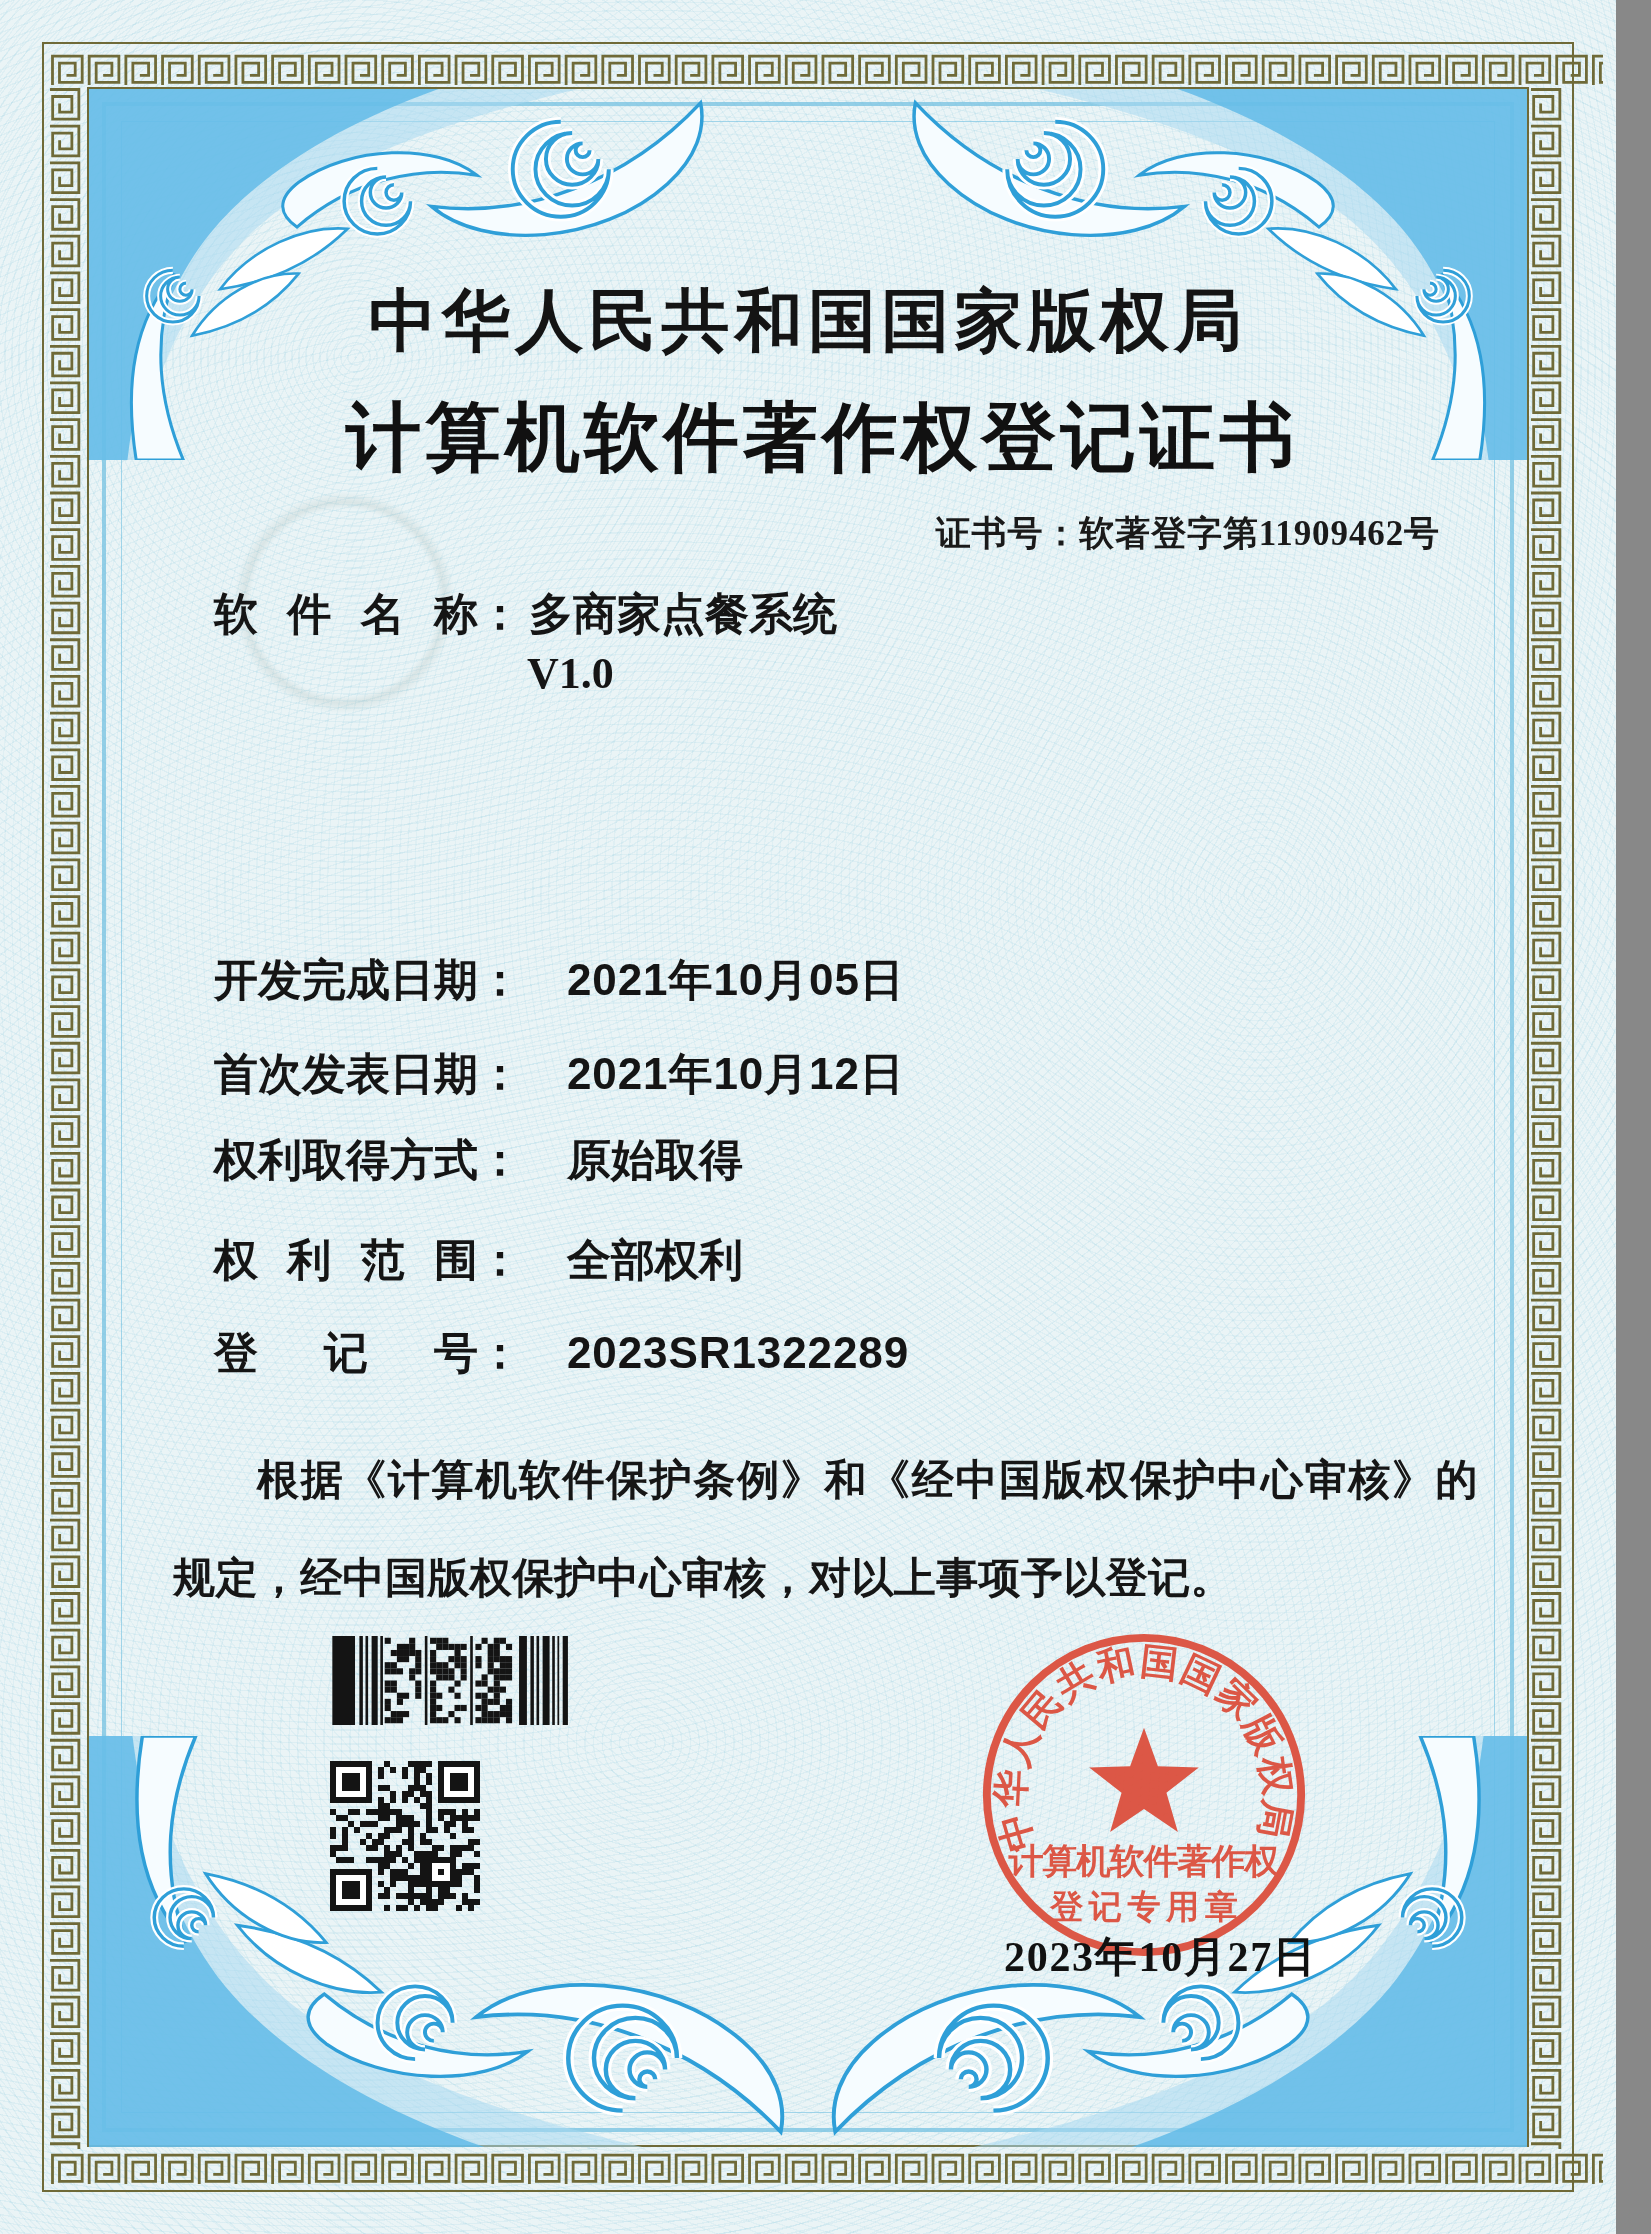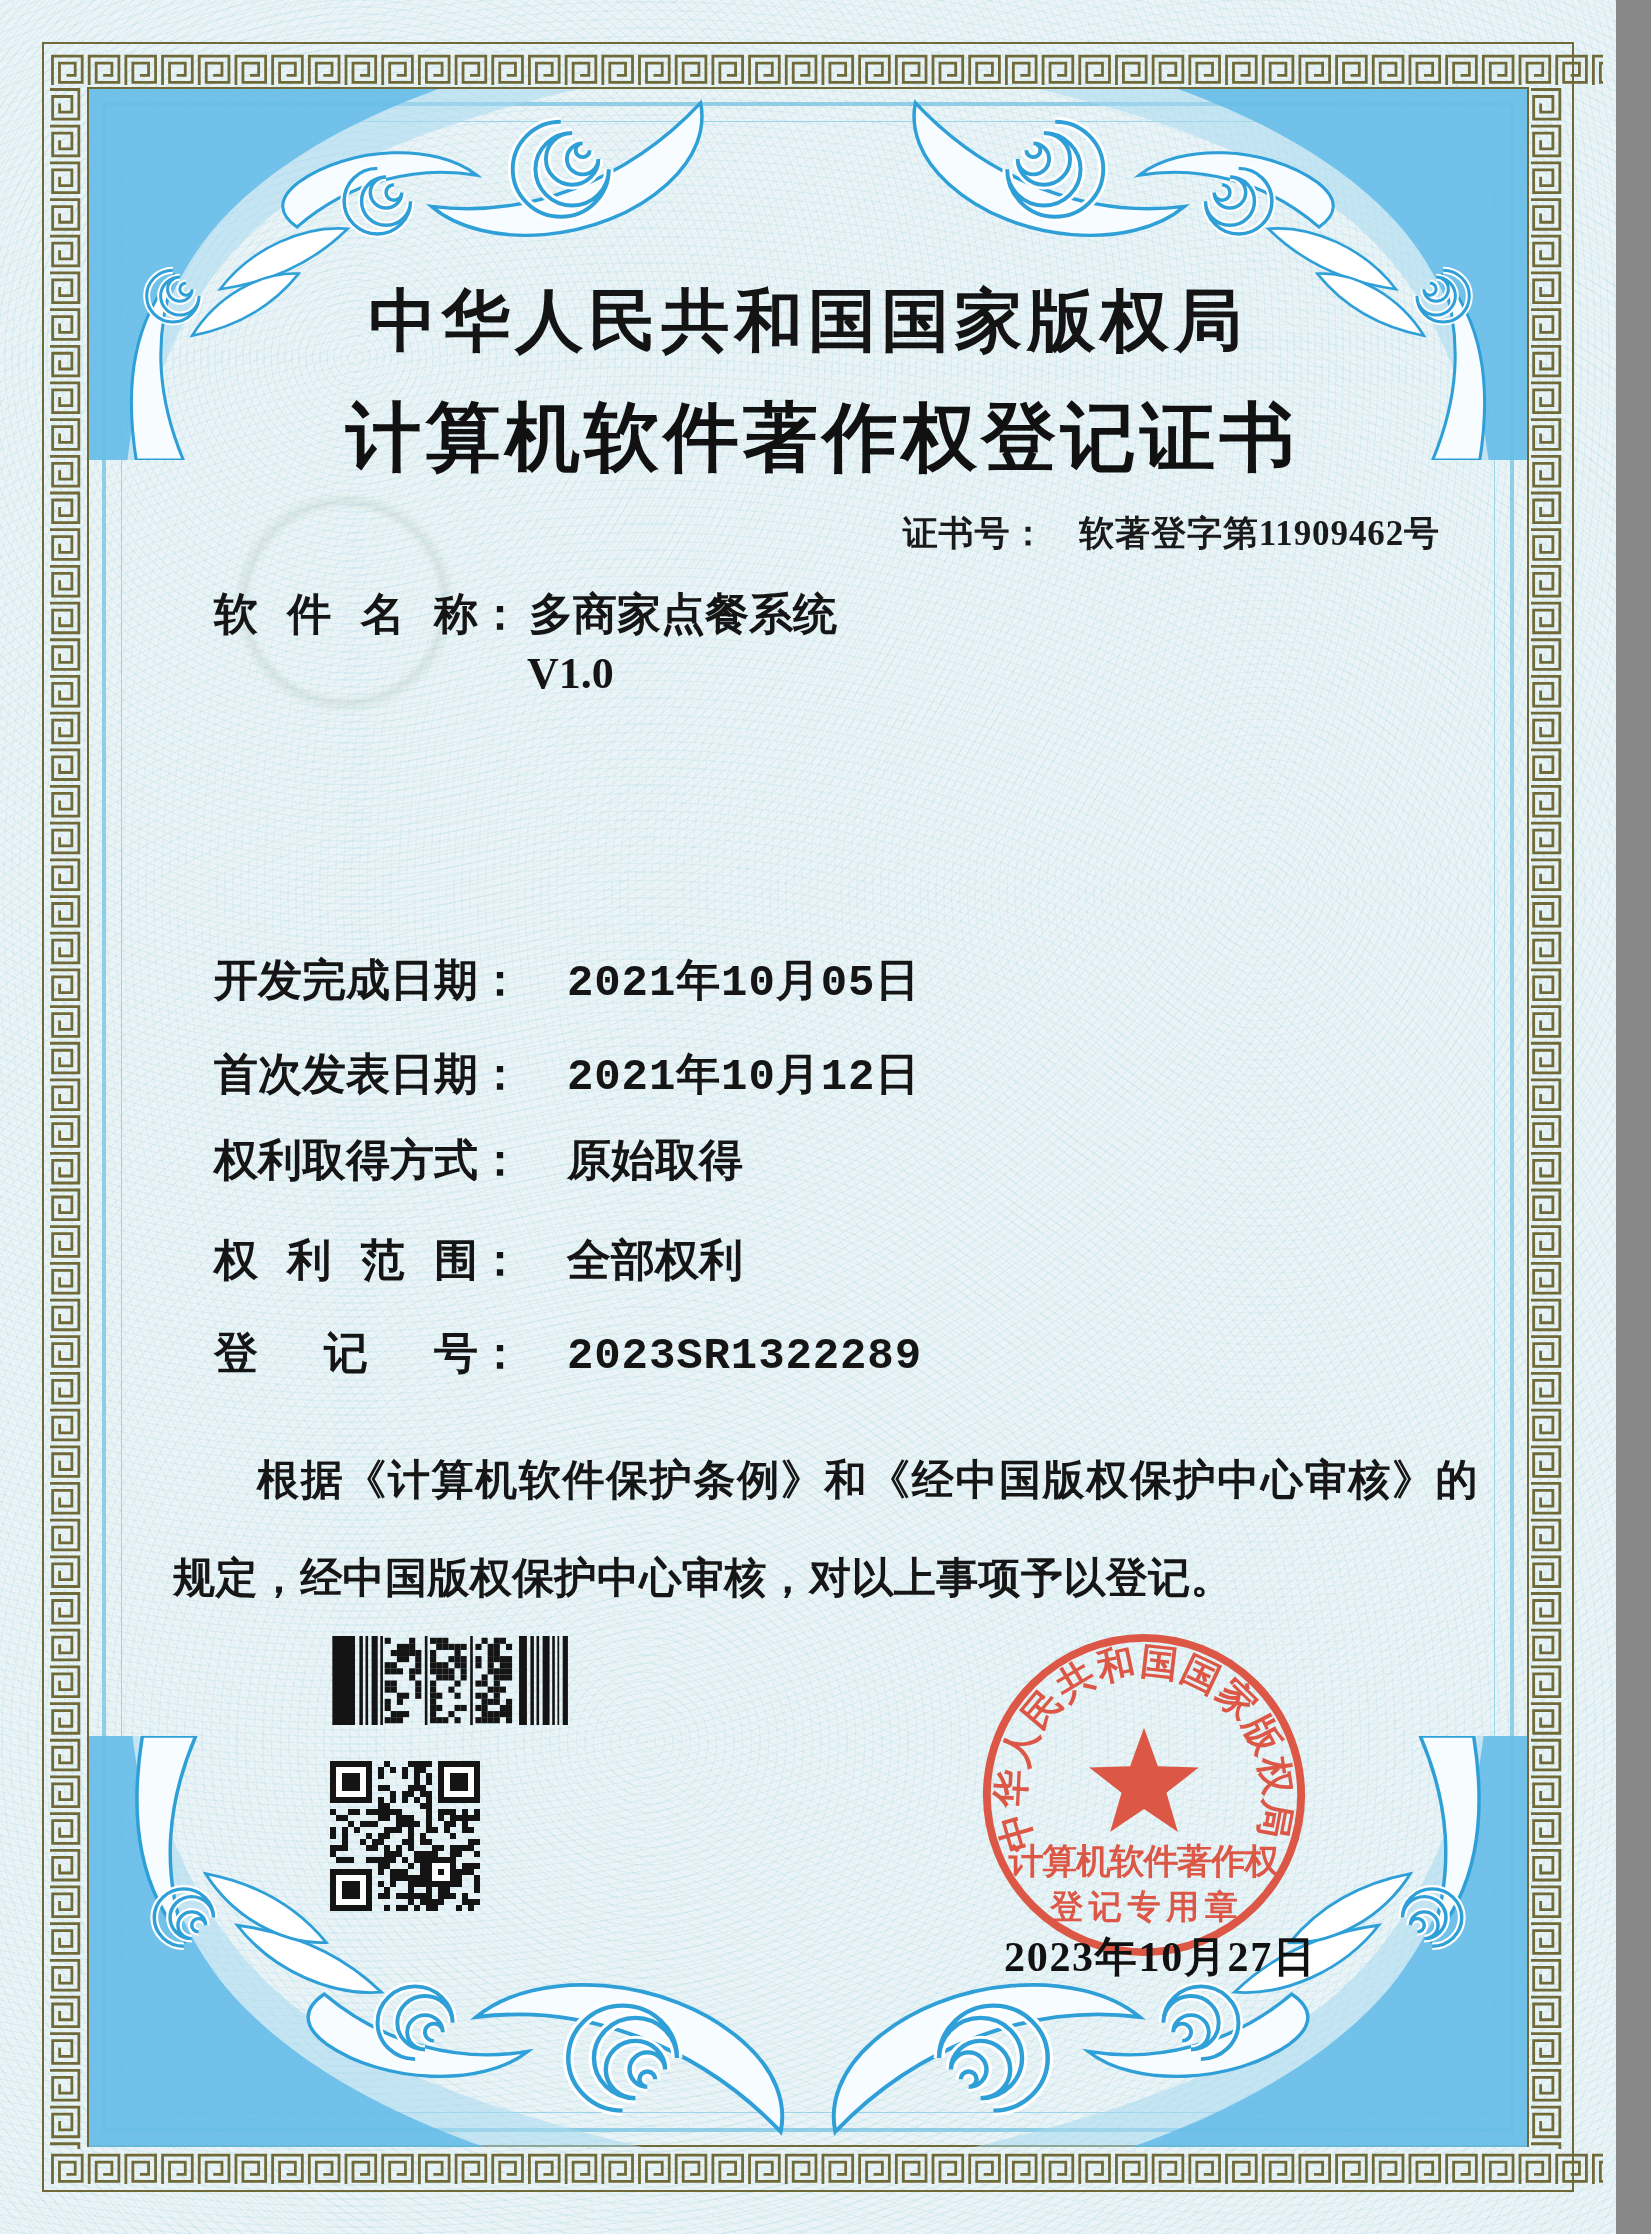--- a/index.html
+++ b/index.html
@@ -33,28 +33,28 @@
     background:radial-gradient(circle, rgba(170,185,180,0) 52%, rgba(150,170,165,.20) 56%, rgba(170,185,180,0) 62%);}
   
   .t1{position:absolute;left:0;right:0;top:276px;text-align:center;
       font-family:"Liberation Serif", serif;font-weight:700;font-size:68px;
       letter-spacing:5.2px;color:#141414;}
   .t2{position:absolute;left:0;right:0;top:388px;text-align:center;
       font-family:"Liberation Serif", serif;font-weight:700;font-size:75px;
       letter-spacing:4.4px;color:#111;padding-left:29px;}
   .certno{position:absolute;right:176px;top:510px;font-family:"Liberation Serif", serif;
       font-weight:700;font-size:35px;color:#1a1a1a;letter-spacing:0.9px;white-space:nowrap;}
-  .certno .cv{margin-left:33px;}
+  .certno .cv{}
   .row{position:absolute;left:214px;white-space:nowrap;color:#151515;}
   .lbl-in{display:inline-block;width:264px;text-align:justify;text-align-last:justify;
       font-weight:700;font-size:44px;vertical-align:baseline;}
   .colon{font-weight:700;font-size:44px;}
   .val{font-size:44px;}
   .val.cn{font-weight:700;}
-  .val.num{font-family:Liberation Mono, monospace;font-weight:700;letter-spacing:0.9px;}
+  .val.num{font-family:Liberation Sans, sans-serif;font-weight:700;letter-spacing:0.9px;}
   .val.near{margin-left:7px;}
   .val.far{margin-left:45px;}
   .version{position:absolute;left:527px;top:648px;font-family:"Liberation Serif", serif;
       font-weight:700;font-size:44px;color:#151515;}
   .statement{position:absolute;left:173px;top:1431px;width:1305px;font-size:42px;
       font-weight:700;color:#161616;line-height:98px;text-indent:84px;
       text-align:justify;letter-spacing:0.4px;}
   .issue-date{position:absolute;left:1004px;top:1929px;font-family:"Liberation Serif", serif;
       font-weight:700;font-size:42px;color:#111;letter-spacing:1.7px;z-index:6;}
   

